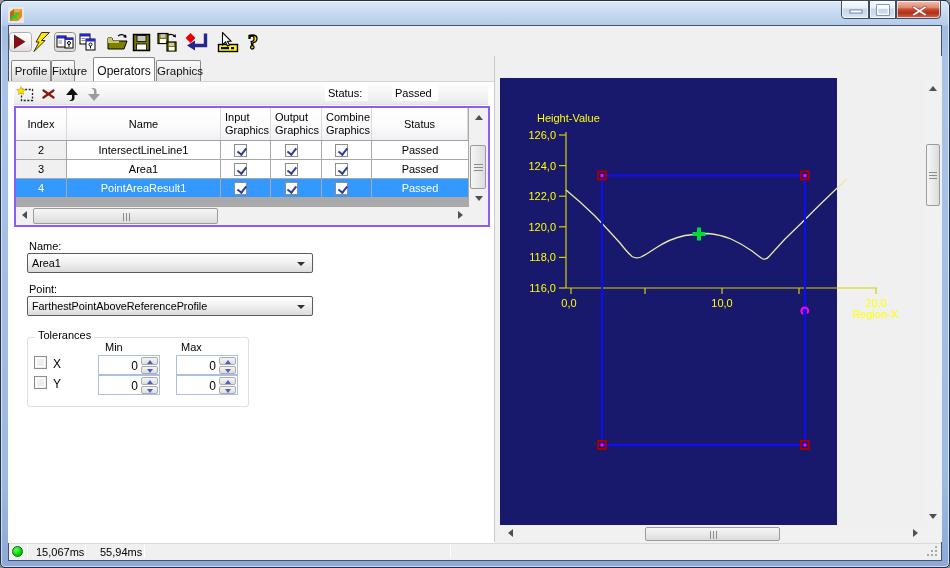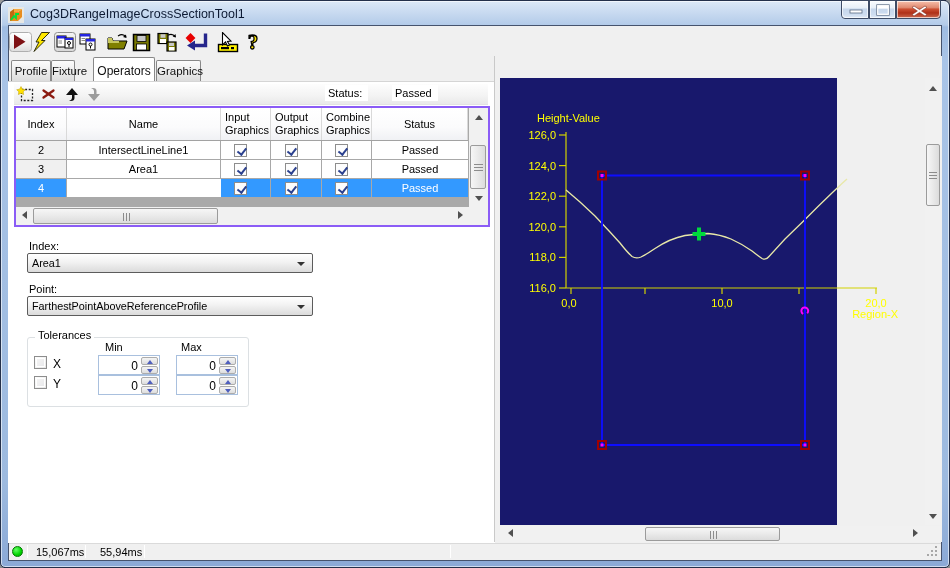--- a/index.html
+++ b/index.html
@@ -116,21 +116,20 @@
 
  
  <div class="abs" id="title-icon" style="left:8px;top:7px;width:16px;height:16px;background:#E8E8E4;">
    <svg width="16" height="16">
      <polygon points="2,5 10,5 14,2 14,10 10,14 2,14" fill="#E88C1E"></polygon>
      <polygon points="2,5 10,5 14,2 6,2" fill="#F5A93F"></polygon>
      <polygon points="2,5 6,2 6,11 2,14" fill="#C06A10"></polygon>
      <polyline points="3,13 6,9 8,11 8,7 11,7" fill="none" stroke="#00E040" stroke-width="1.8"></polyline>
    </svg>
  </div>
- <div id="title-text">Cog3DRangeImageCrossSectionTool1</div>
  <div id="caption-btns">
    <div class="capbtn" id="btn-min">
         <div class="inner"></div>
      <svg width="28" height="19" style="position:absolute;left:0;top:0;">
           <rect x="8" y="9" width="12" height="3" fill="#FFFFFF" stroke="#5A6B84" stroke-width="0.8"></rect>
         </svg>
    </div>
    <div class="capbtn" id="btn-max">
         <div class="inner"></div>
      <svg width="27" height="19" style="position:absolute;left:0;top:0;">
@@ -298,20 +297,21 @@
           <span class="cb"></span>
         </div>
      <div class="gcell" style="left:306px; width:50px;">
           <span class="cb"></span>
         </div>
      <div class="gcell" style="left:356px; width:96px; border-right:none;">Passed</div>
    </div>
    <div class="growline" style="top:70px;"></div>
    <div class="grow sel" style="left:0; top:71px; width:452px;">
      <div class="gcell idx" style="left:0; width:51px;">4</div>
+     <div class="gcell" style="left:51px; width:154px;">PointAreaResult1</div>
      <div class="gcell" style="left:205px; width:50px;">
           <span class="cb"></span>
         </div>
      <div class="gcell" style="left:255px; width:51px;">
           <span class="cb"></span>
         </div>
      <div class="gcell" style="left:306px; width:50px;">
           <span class="cb"></span>
         </div>
      <div class="gcell" style="left:356px; width:96px; border-right:none;">Passed</div>
@@ -327,21 +327,21 @@
    <div class="sbtrack" style="left:0; top:99px; width:453px; height:18px;"></div>
    <div class="arrow" style="left:6px; top:103px; border-top:4px solid transparent; border-bottom:4px solid transparent; border-right:5px solid #505050;"></div>
    <div class="sbthumbh" style="left:17px; top:100px; width:185px; height:16px;">
      <div style="position:absolute;left:89px;top:4px;width:1px;height:8px;background:#8C8C8C;box-shadow:3px 0 0 #8C8C8C, 6px 0 0 #8C8C8C;"></div>
    </div>
    <div class="arrow" style="left:442px; top:103px; border-top:4px solid transparent; border-bottom:4px solid transparent; border-left:5px solid #505050;"></div>
    <div class="sbtrack" style="left:453px; top:99px; width:19px; height:18px;"></div>
  </div>
 
  
- <div class="label" style="left:29px; top:240px;">Index:</div>
+ <div class="label" style="left:29px; top:240px;">Name:</div>
  <div class="combo" style="left:27px; top:253px; width:286px;">Area1<span class="arr"></span></div>
  <div class="label" style="left:29px; top:283px;">Point:</div>
  <div class="combo" style="left:27px; top:296px; width:286px;">FarthestPointAboveReferenceProfile<span class="arr"></span></div>
 
  
  <div id="groupbox"></div>
  <div id="gb-caption">Tolerances</div>
  <div class="label" style="left:105px; top:341px;">Min</div>
  <div class="label" style="left:181px; top:341px;">Max</div>
  <div class="cb2" style="left:34px; top:356px;">

